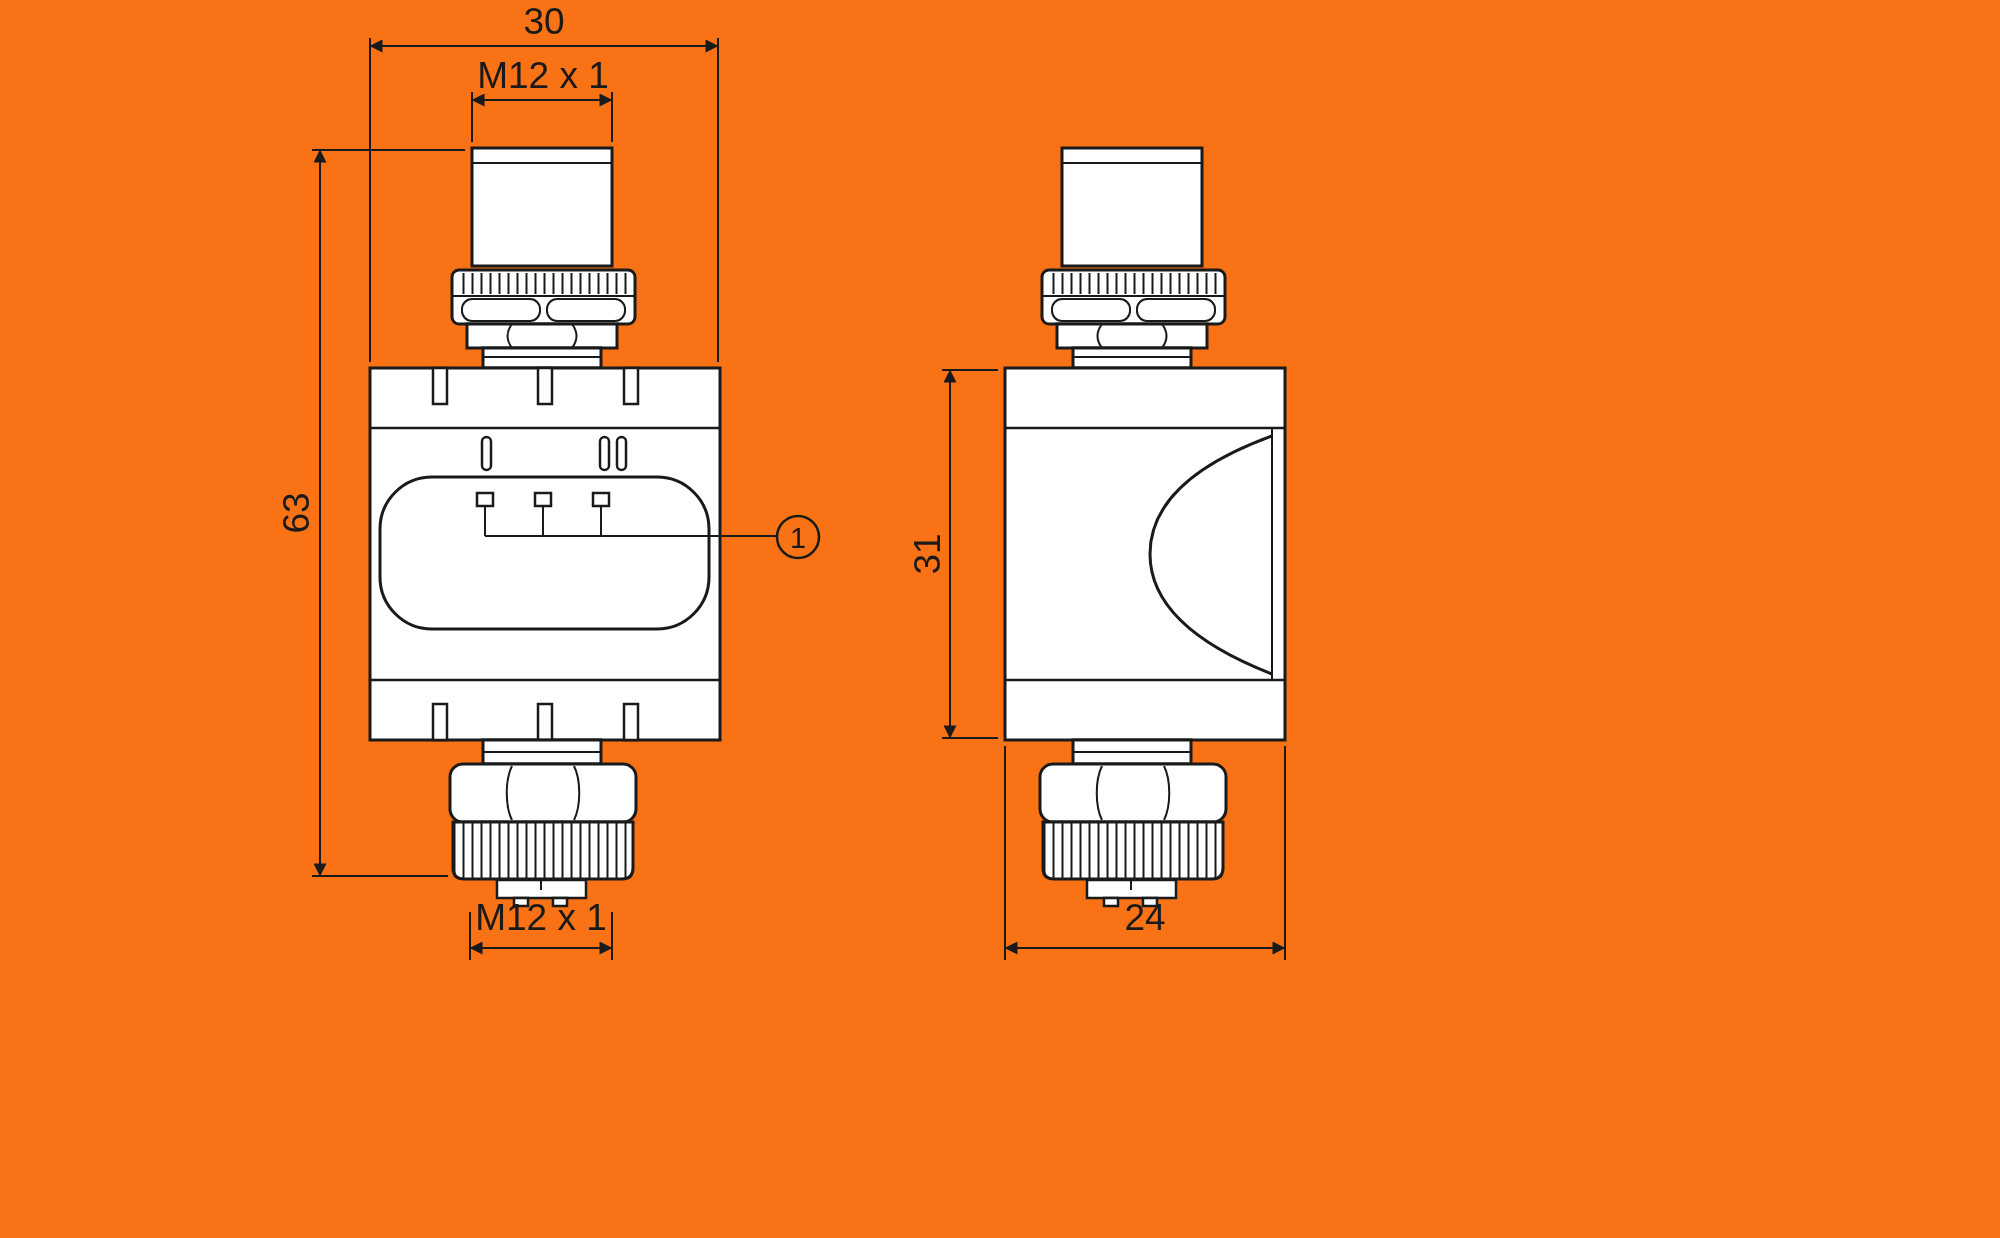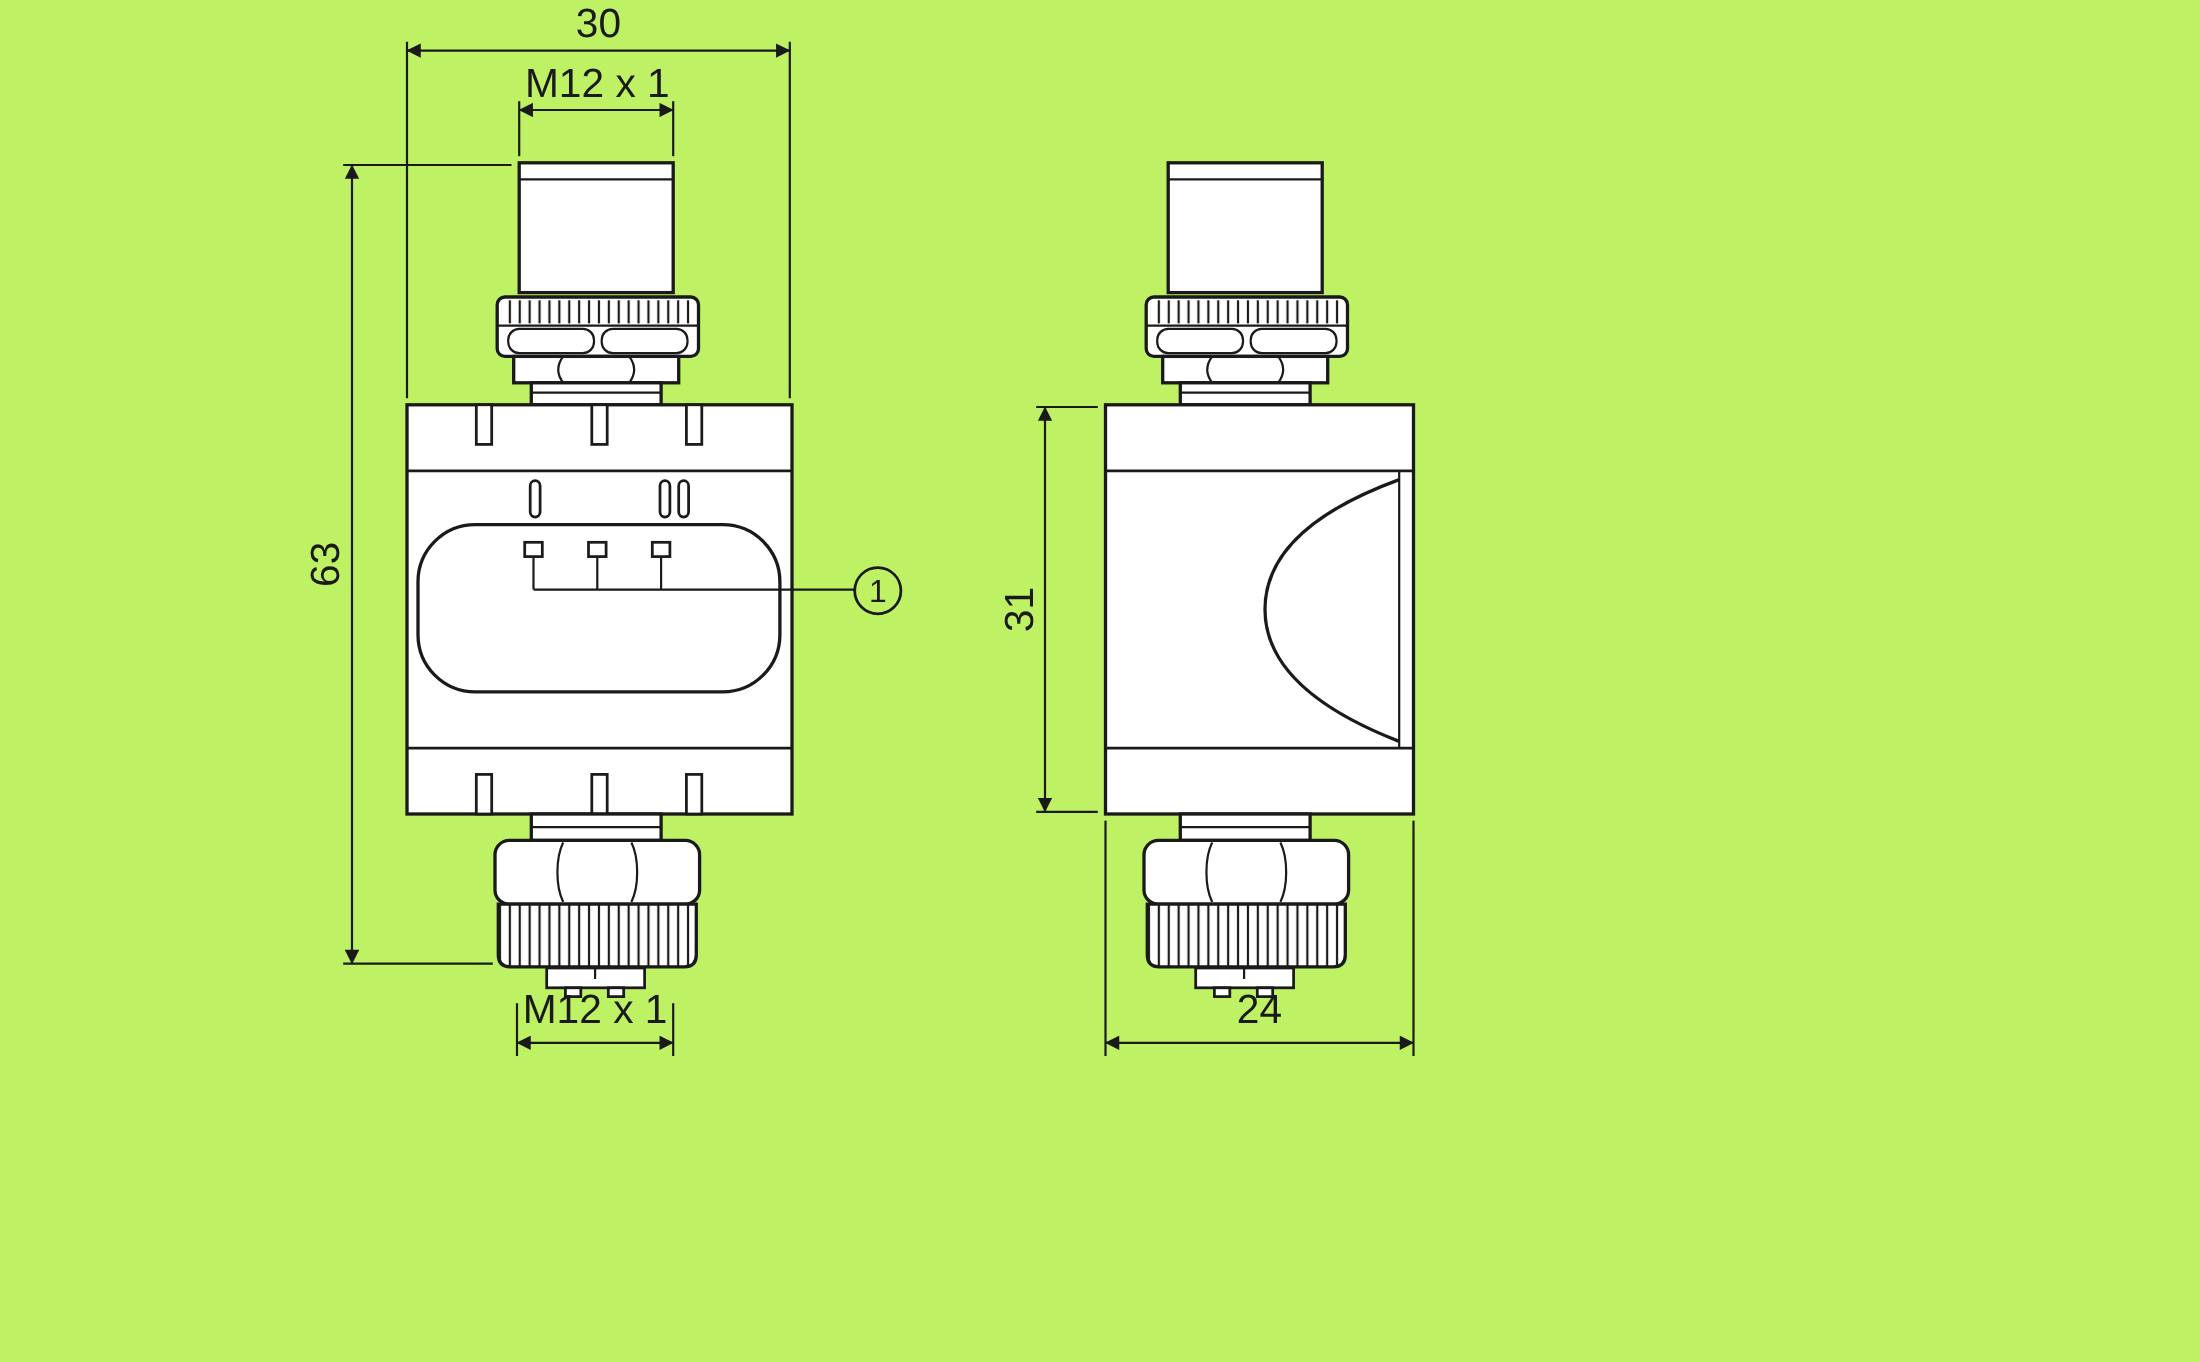--- a/index.html
+++ b/index.html
@@ -1,16 +1,16 @@
 <!DOCTYPE html>
 <html><head>
 <meta charset="utf-8">
 <style>
   html,body{margin:0;padding:0;background:#ffffff;}
-  .stage{width:2000px;height:1238px;background:#bef264;position:relative;overflow:hidden;}
+  .stage{width:2000px;height:1238px;background:#f97316;position:relative;overflow:hidden;}
   
   .o3{stroke:#1a1a1a;stroke-width:3;fill:#fff;}
   .o3n{stroke:#1a1a1a;stroke-width:3;fill:none;}
   .o2{stroke:#1a1a1a;stroke-width:2.5;fill:#fff;}
   .o2n{stroke:#1a1a1a;stroke-width:2.5;fill:none;}
   .t2{stroke:#1a1a1a;stroke-width:2;fill:none;}
   .k3{stroke:#1a1a1a;stroke-width:3;}
   .dim{stroke:#1a1a1a;stroke-width:2;fill:none;}
   .lbl{font-family:"Liberation Sans",sans-serif;font-size:37px;fill:#1a1a1a;}
   .lbl-callout{font-family:"Liberation Sans",sans-serif;font-size:29px;fill:#1a1a1a;}

